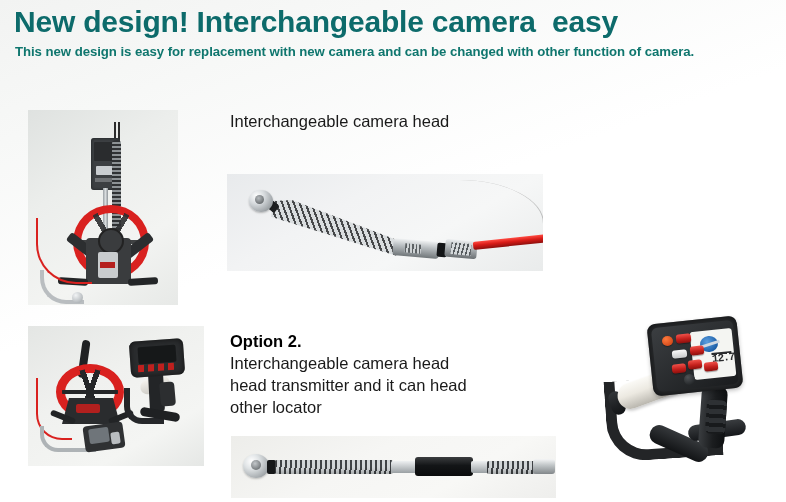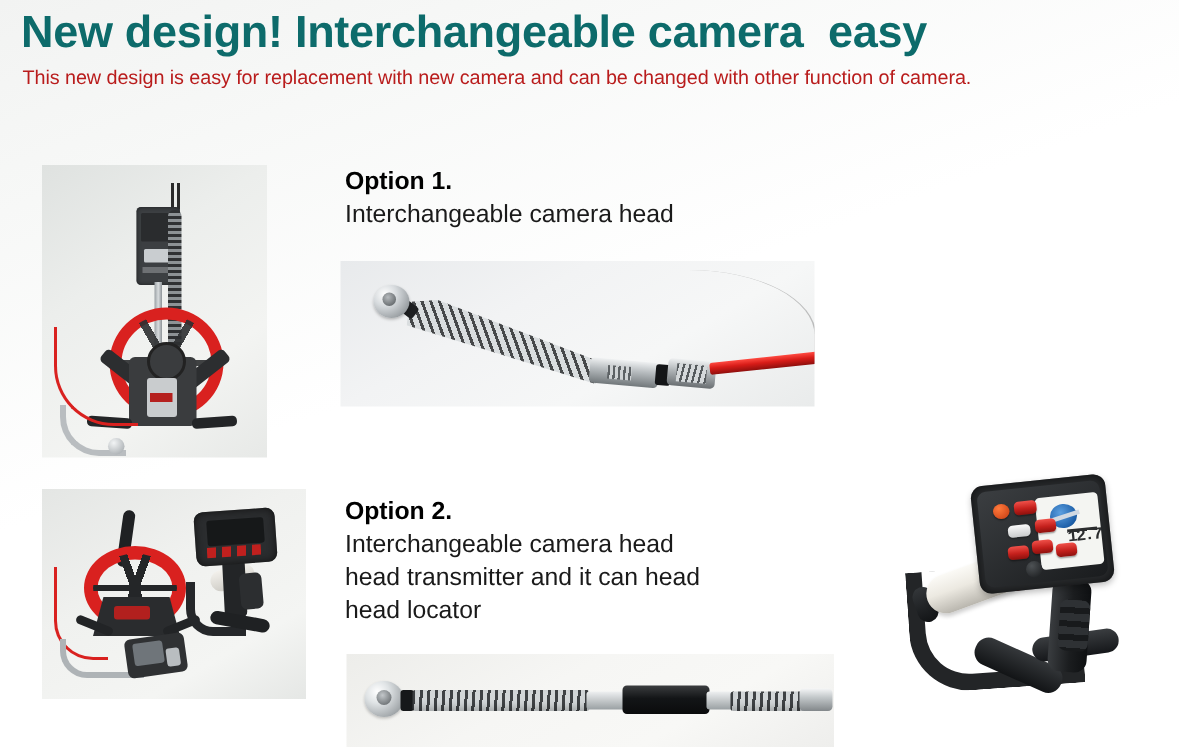--- a/index.html
+++ b/index.html
@@ -27,22 +27,22 @@
     letter-spacing: -0.2px;
     white-space: pre;
     line-height: 36px;
   }
   .subtitle {
     position: absolute;
     left: 15px;
     top: 44px;
     width: 748px;
     font-size: 13.2px;
-    font-weight: normal;
-    color: #b91c1c;
+    font-weight: bold;
+    color: #0f766e;
     line-height: 16.5px;
     letter-spacing: -0.05px;
   }
 
   
   .opt-head {
     font-size: 16.5px;
     font-weight: bold;
     color: #000000;
     line-height: 22px;
@@ -319,21 +319,20 @@
   <div class="shape p2-loc-white"></div>
   <div class="shape p2-loc-neck"></div>
   <div class="shape p2-loc-grip"></div>
   <div class="shape p2-loc-head"></div>
   <div class="shape p2-loc-scr"></div>
   <div class="shape p2-loc-btns"></div>
   <div class="shape p2-loc-foot"></div>
 </div>
 
 <div id="opt1-text">
-  <div class="opt-head">Option 1.</div>
   <div class="opt-body">Interchangeable camera head</div>
 </div>
 
 <div class="photo" id="photo-head-plain">
   <div class="shape p3-hair"></div>
   <div class="shape p3-spring2"></div>
   <div class="shape p3-neck"></div>
   <div class="shape p3-ball"></div>
   <div class="shape p3-ball-b"></div>
   <div class="shape p3-conn1"></div>
@@ -341,21 +340,21 @@
   <div class="shape p3-blk"></div>
   <div class="shape p3-conn2"></div>
   <div class="shape p3-conn2-r"></div>
   <div class="shape p3-red"></div>
 </div>
 
 <div id="opt2-text">
   <div class="opt-head">Option 2.</div>
   <div class="opt-body">Interchangeable camera head</div>
   <div class="opt-body"><span>head </span><b>transmitter</b><span> and it can head</span></div>
-  <div class="opt-body">head locator</div>
+  <div class="opt-body">other locator</div>
 </div>
 
 <div class="photo" id="photo-head-transmitter">
   <div class="shape p4-ball"></div>
   <div class="shape p4-ball-s"></div>
   <div class="shape p4-collar"></div>
   <div class="shape p4-spr1"></div>
   <div class="shape p4-mid"></div>
   <div class="shape p4-trans"></div>
   <div class="shape p4-mid2"></div>

